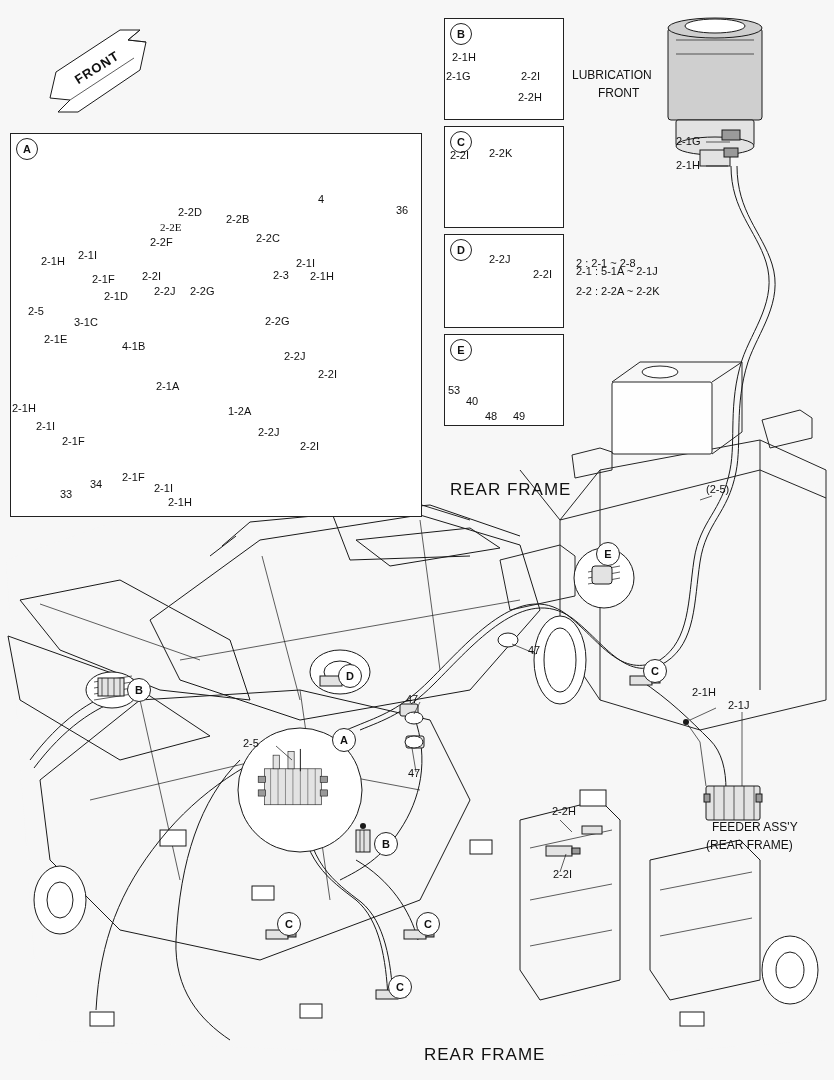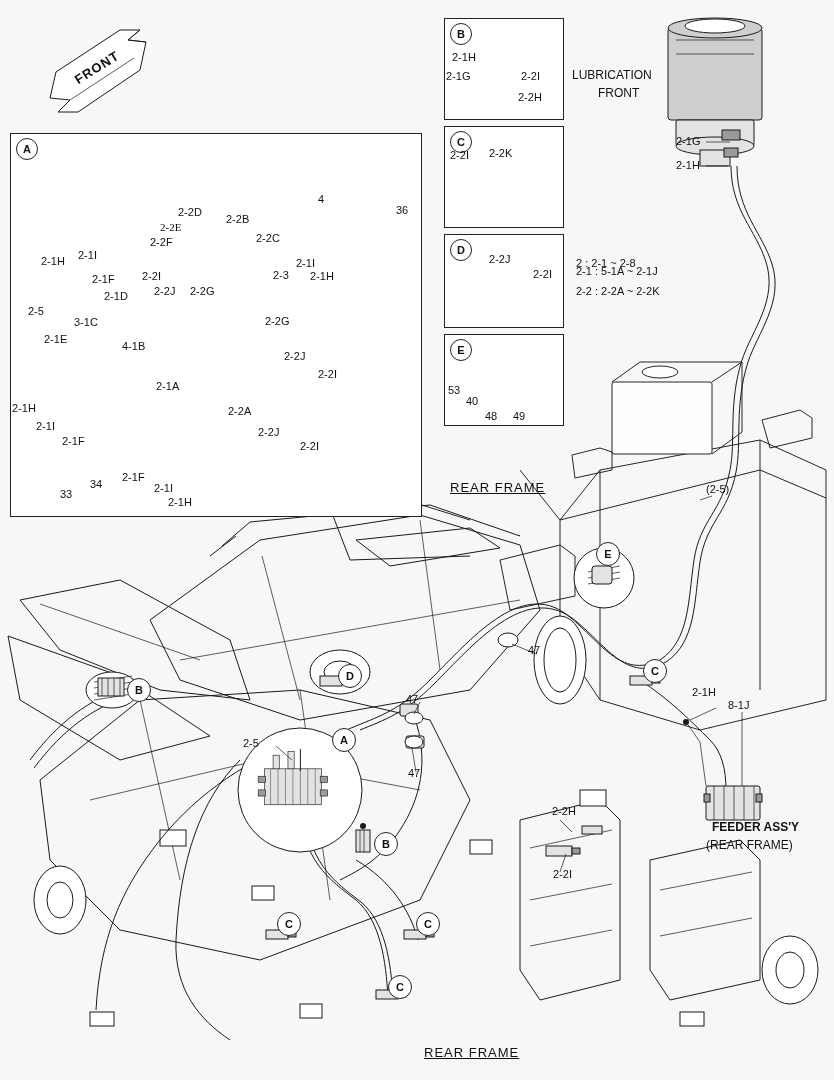--- a/index.html
+++ b/index.html
@@ -7,21 +7,21 @@
        font-family:"Liberation Sans", sans-serif;color:#111;}
   .stage{position:absolute;left:0;top:0;width:834px;height:1080px;background:#f7f7f7;}
   svg.art{position:absolute;left:0;top:0;width:834px;height:1080px;}
   .lbl{position:absolute;font-size:11px;line-height:11px;white-space:nowrap;color:#111;}
   .lbl.b{font-weight:bold;}
   .lbl.l{font-size:12px;}
   .box{position:absolute;border:1px solid #222;background:#fff;}
   .callout{position:absolute;border:1px solid #222;border-radius:50%;
            background:#fff;display:flex;align-items:center;justify-content:center;
            font-size:11px;font-weight:bold;}
-  .ftxt{position:absolute;font-size:13px;letter-spacing:1px;text-decoration:underline;}
+  .ftxt{position:absolute;font-size:17px;letter-spacing:1px;}
 </style>
 </head>
 <body>
 
 <div class="stage">
 
 <svg class="art" viewBox="0 0 834 1080">
   <defs>
     <style>
       .ln{fill:none;stroke:#1a1a1a;stroke-width:1;}
@@ -469,28 +469,28 @@
 <div class="lbl" style="left:576px;top:258px;">2   : 2-1 ~ 2-8</div>
 <div class="lbl" style="left:576px;top:266px;">2-1 : 5-1A ~ 2-1J</div>
 <div class="lbl" style="left:576px;top:286px;">2-2 : 2-2A ~ 2-2K</div>
 
 <div class="lbl l" style="left:572px;top:70px;">LUBRICATION</div>
 <div class="lbl l" style="left:598px;top:88px;">FRONT</div>
 
 <div class="ftxt" style="left:450px;top:480px;">REAR FRAME</div>
 <div class="ftxt" style="left:424px;top:1045px;">REAR FRAME</div>
 
-<div class="lbl l" style="left:712px;top:822px;font-weight:bold;">FEEDER ASS'Y</div>
+<div class="lbl l" style="left:712px;top:822px;">FEEDER ASS'Y</div>
 <div class="lbl l" style="left:706px;top:840px;">(REAR FRAME)</div>
 
 <div class="lbl" style="left:706px;top:484px;">(2-5)</div>
 <div class="lbl" style="left:676px;top:136px;">2-1G</div>
 <div class="lbl" style="left:676px;top:160px;">2-1H</div>
 <div class="lbl" style="left:692px;top:687px;">2-1H</div>
-<div class="lbl" style="left:728px;top:700px;">8-1J</div>
+<div class="lbl" style="left:728px;top:700px;">2-1J</div>
 <div class="lbl" style="left:243px;top:738px;">2-5</div>
 <div class="lbl" style="left:528px;top:645px;">47</div>
 <div class="lbl" style="left:406px;top:694px;">47</div>
 <div class="lbl" style="left:408px;top:768px;">47</div>
 <div class="lbl" style="left:552px;top:806px;">2-2H</div>
 <div class="lbl" style="left:553px;top:869px;">2-2I</div>
 
 <div class="callout" style="left:127px;top:678px;width:22px;height:22px;">
       <span>B</span>
     </div>
@@ -543,19 +543,19 @@
 <div class="lbl" style="left:150px;top:237px;">2-2F</div>
 <div class="lbl" style="left:178px;top:207px;">2-2D</div>
 <div class="lbl" style="left:226px;top:214px;">2-2B</div>
 <div class="lbl" style="left:256px;top:233px;">2-2C</div>
 <div class="lbl" style="left:273px;top:250px;margin-top:20px;">2-3</div>
 <div class="lbl" style="left:296px;top:258px;">2-1I</div>
 <div class="lbl" style="left:310px;top:271px;">2-1H</div>
 <div class="lbl" style="left:265px;top:316px;">2-2G</div>
 <div class="lbl" style="left:284px;top:351px;">2-2J</div>
 <div class="lbl" style="left:318px;top:369px;">2-2I</div>
-<div class="lbl" style="left:228px;top:406px;">2-2A</div>
+<div class="lbl" style="left:228px;top:406px;">1-2A</div>
 <div class="lbl" style="left:258px;top:427px;">2-2J</div>
 <div class="lbl" style="left:300px;top:441px;">2-2I</div>
 <div class="lbl" style="left:318px;top:194px;">4</div>
 <div class="lbl" style="left:396px;top:205px;">36</div>
 
 </div>
 
 </body></html>

